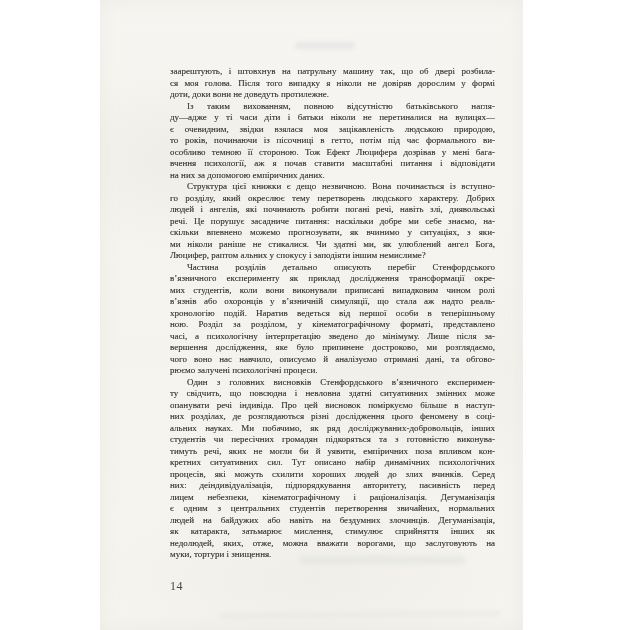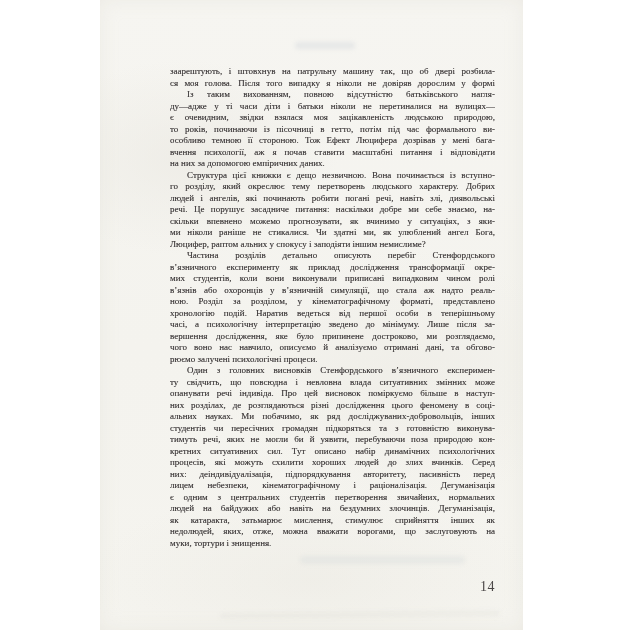--- a/index.html
+++ b/index.html
@@ -46,22 +46,22 @@
     text-align-last: justify;
     white-space: normal;
   }
   .line.last { text-align-last: left; }
   .line.indent { text-indent: 17px; }
   .page-number {
     position: absolute;
     left: 70px;
     top: 579px;
     width: 325px;
-    text-align: right;
-    font-size: 14px;
+    text-align: left;
+    font-size: 12px;
     letter-spacing: 0.5px;
     color: #4b4747;
   }
   
   .ghost {
     position: absolute;
     border-radius: 4px;
     filter: blur(2px);
   }
   .ghost.g1 {
@@ -82,51 +82,52 @@
 <body>
 
 <div class="scan">
   <div class="paper">
     <div class="ghost g1"></div>
     <div class="ghost g2"></div>
     <div class="ghost g3"></div>
     <div class="text-block">
         <div class="line">заарештують, і штовхнув на патрульну машину так, що об двері розбила-</div>
         <div class="line">ся моя голова. Після того випадку я ніколи не довіряв дорослим у формі</div>
+        <div class="line last">доти, доки вони не доведуть протилежне.</div>
         <div class="line indent">Із таким вихованням, повною відсутністю батьківського нагля-</div>
         <div class="line">ду—адже у ті часи діти і батьки ніколи не перетиналися на вулицях—</div>
         <div class="line">є очевидним, звідки взялася моя зацікавленість людською природою,</div>
         <div class="line">то років, починаючи із пісочниці в гетто, потім під час формального ви-</div>
         <div class="line">особливо темною її стороною. Тож Ефект Люцифера дозрівав у мені бага-</div>
         <div class="line">вчення психології, аж я почав ставити масштабні питання і відповідати</div>
         <div class="line last">на них за допомогою емпіричних даних.</div>
         <div class="line indent">Структура цієї книжки є дещо незвичною. Вона починається із вступно-</div>
         <div class="line">го розділу, який окреслює тему перетворень людського характеру. Добрих</div>
         <div class="line">людей і ангелів, які починають робити погані речі, навіть злі, диявольські</div>
         <div class="line">речі. Це порушує засадниче питання: наскільки добре ми себе знаємо, на-</div>
         <div class="line">скільки впевнено можемо прогнозувати, як вчинимо у ситуаціях, з яки-</div>
         <div class="line">ми ніколи раніше не стикалися. Чи здатні ми, як улюблений ангел Бога,</div>
         <div class="line last">Люцифер, раптом альних у спокусу і заподіяти іншим немислиме?</div>
         <div class="line indent">Частина розділів детально описують перебіг Стенфордського</div>
         <div class="line">в’язничного експерименту як приклад дослідження трансформації окре-</div>
         <div class="line">мих студентів, коли вони виконували приписані випадковим чином ролі</div>
         <div class="line">в’язнів або охоронців у в’язничній симуляції, що стала аж надто реаль-</div>
+        <div class="line">хронологію подій. Наратив ведеться від першої особи в теперішньому</div>
         <div class="line">ною. Розділ за розділом, у кінематографічному форматі, представлено</div>
-        <div class="line">хронологію подій. Наратив ведеться від першої особи в теперішньому</div>
         <div class="line">часі, а психологічну інтерпретацію зведено до мінімуму. Лише після за-</div>
         <div class="line">вершення дослідження, яке було припинене достроково, ми розглядаємо,</div>
         <div class="line">чого воно нас навчило, описуємо й аналізуємо отримані дані, та обгово-</div>
         <div class="line last">рюємо залучені психологічні процеси.</div>
         <div class="line indent">Один з головних висновків Стенфордського в’язничного експеримен-</div>
-        <div class="line">ту свідчить, що повсюдна і невловна влада ситуативних змінних може</div>
+        <div class="line">ту свідчить, що повсюдна і невловна здатні ситуативних змінних може</div>
         <div class="line">опанувати речі індивіда. Про цей висновок поміркуємо більше в наступ-</div>
         <div class="line">них розділах, де розглядаються різні дослідження цього феномену в соці-</div>
         <div class="line">альних науках. Ми побачимо, як ряд досліджуваних-добровольців, інших</div>
         <div class="line">студентів чи пересічних громадян підкоряться та з готовністю виконува-</div>
-        <div class="line">тимуть речі, яких не могли би й уявити, перебуваючи поза природою кон-</div>
+        <div class="line">тимуть речі, яких не могли би й уявити, емпіричних поза впливом кон-</div>
         <div class="line">кретних ситуативних сил. Тут описано набір динамічних психологічних</div>
         <div class="line">процесів, які можуть схилити хороших людей до злих вчинків. Серед</div>
         <div class="line">них: деіндивідуалізація, підпорядкування авторитету, пасивність перед</div>
         <div class="line">лицем небезпеки, кінематографічному і раціоналізація. Дегуманізація</div>
         <div class="line">є одним з центральних студентів перетворення звичайних, нормальних</div>
         <div class="line">людей на байдужих або навіть на бездумних злочинців. Дегуманізація,</div>
         <div class="line">як катаракта, затьмарює мислення, стимулює сприйняття інших як</div>
         <div class="line">недолюдей, яких, отже, можна вважати ворогами, що заслуговують на</div>
         <div class="line last">муки, тортури і знищення.</div>
       </div>

